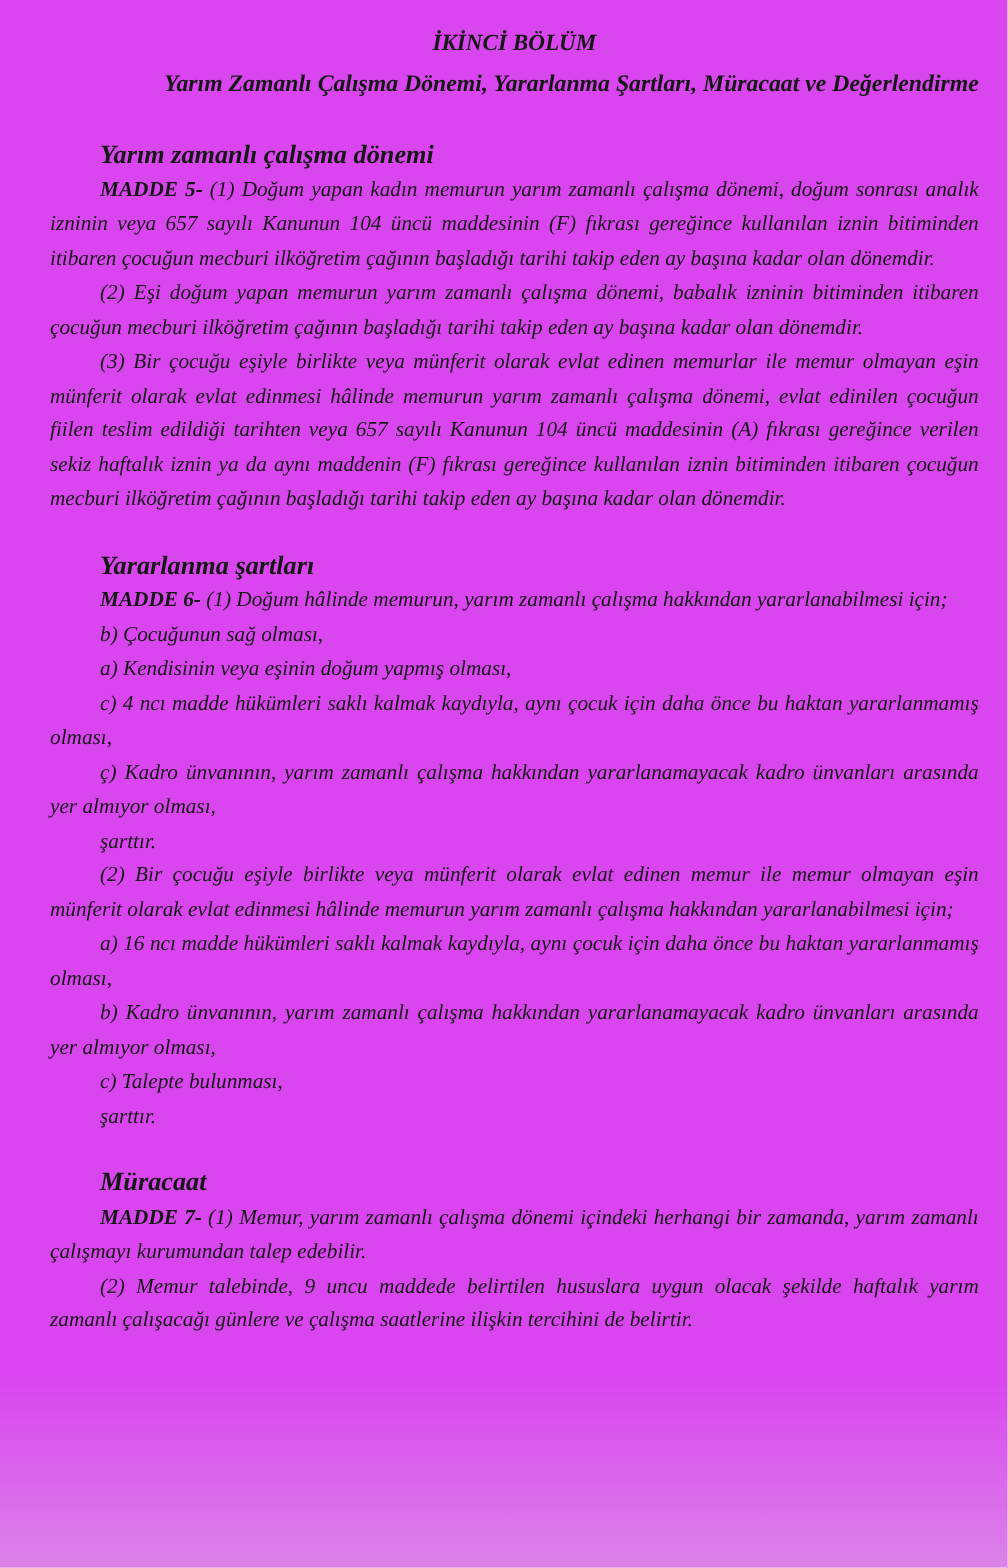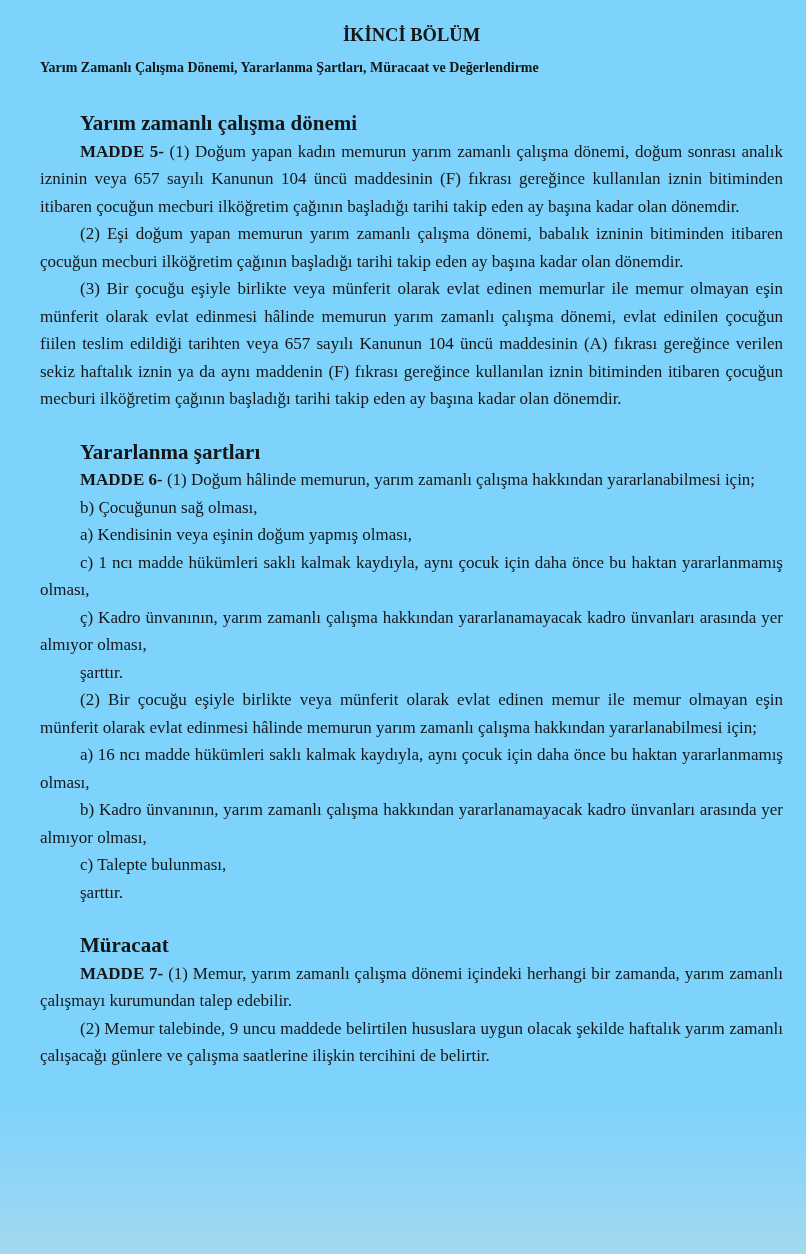--- a/index.html
+++ b/index.html
@@ -1,38 +1,39 @@
 <!DOCTYPE html>
 <html lang="tr"><head>
 <meta charset="utf-8">
 <style>
   html, body { margin: 0; padding: 0; background: #ffffff; }
   .page {
     position: relative;
     width: 806px;
     height: 1254px;
-    background: #7dd3fc;
+    background: #d946ef;
     overflow: hidden;
     font-family: "Liberation Serif", "DejaVu Serif", serif;
     color: #161616;
+    font-style: italic;
   }
   .content {
     padding: 20px 23px 0 40px;
   }
   .chapter-title {
     margin: 0;
     text-align: center;
     font-size: 18.5px;
     line-height: 30px;
     font-weight: 700;
   }
   .chapter-subtitle {
     margin: 2px 0 0 0;
-    text-align: left;
-    font-size: 14px;
+    text-align: right;
+    font-size: 19px;
     line-height: 32px;
     font-weight: 700;
   }
   .doc-section { margin-top: 26px; }
   .section-heading {
     margin: 0;
     font-size: 21px;
     line-height: 27.5px;
     font-weight: 700;
     text-indent: 40px;
@@ -65,21 +66,21 @@
           <h3 class="section-heading">Yarım zamanlı çalışma dönemi</h3>
           <p class="doc-paragraph"><strong>MADDE 5-</strong> (1) Doğum yapan kadın memurun yarım zamanlı çalışma dönemi, doğum sonrası analık izninin veya 657 sayılı Kanunun 104 üncü maddesinin (F) fıkrası gereğince kullanılan iznin bitiminden itibaren çocuğun mecburi ilköğretim çağının başladığı tarihi takip eden ay başına kadar olan dönemdir.</p>
           <p class="doc-paragraph">(2) Eşi doğum yapan memurun yarım zamanlı çalışma dönemi, babalık izninin bitiminden itibaren çocuğun mecburi ilköğretim çağının başladığı tarihi takip eden ay başına kadar olan dönemdir.</p>
           <p class="doc-paragraph">(3) Bir çocuğu eşiyle birlikte veya münferit olarak evlat edinen memurlar ile memur olmayan eşin münferit olarak evlat edinmesi hâlinde memurun yarım zamanlı çalışma dönemi, evlat edinilen çocuğun fiilen teslim edildiği tarihten veya 657 sayılı Kanunun 104 üncü maddesinin (A) fıkrası gereğince verilen sekiz haftalık iznin ya da aynı maddenin (F) fıkrası gereğince kullanılan iznin bitiminden itibaren çocuğun mecburi ilköğretim çağının başladığı tarihi takip eden ay başına kadar olan dönemdir.</p>
         </section>
         <section class="doc-section">
           <h3 class="section-heading">Yararlanma şartları</h3>
           <p class="doc-paragraph"><strong>MADDE 6-</strong> (1) Doğum hâlinde memurun, yarım zamanlı çalışma hakkından yararlanabilmesi için;</p>
           <p class="doc-paragraph">b) Çocuğunun sağ olması,</p>
           <p class="doc-paragraph">a) Kendisinin veya eşinin doğum yapmış olması,</p>
-          <p class="doc-paragraph">c) 1 ncı madde hükümleri saklı kalmak kaydıyla, aynı çocuk için daha önce bu haktan yararlanmamış olması,</p>
+          <p class="doc-paragraph">c) 4 ncı madde hükümleri saklı kalmak kaydıyla, aynı çocuk için daha önce bu haktan yararlanmamış olması,</p>
           <p class="doc-paragraph">ç) Kadro ünvanının, yarım zamanlı çalışma hakkından yararlanamayacak kadro ünvanları arasında yer almıyor olması,</p>
           <p class="doc-paragraph">şarttır.</p>
           <p class="doc-paragraph">(2) Bir çocuğu eşiyle birlikte veya münferit olarak evlat edinen memur ile memur olmayan eşin münferit olarak evlat edinmesi hâlinde memurun yarım zamanlı çalışma hakkından yararlanabilmesi için;</p>
           <p class="doc-paragraph">a) 16 ncı madde hükümleri saklı kalmak kaydıyla, aynı çocuk için daha önce bu haktan yararlanmamış olması,</p>
           <p class="doc-paragraph">b) Kadro ünvanının, yarım zamanlı çalışma hakkından yararlanamayacak kadro ünvanları arasında yer almıyor olması,</p>
           <p class="doc-paragraph">c) Talepte bulunması,</p>
           <p class="doc-paragraph">şarttır.</p>
         </section>
         <section class="doc-section">
           <h3 class="section-heading">Müracaat</h3>

